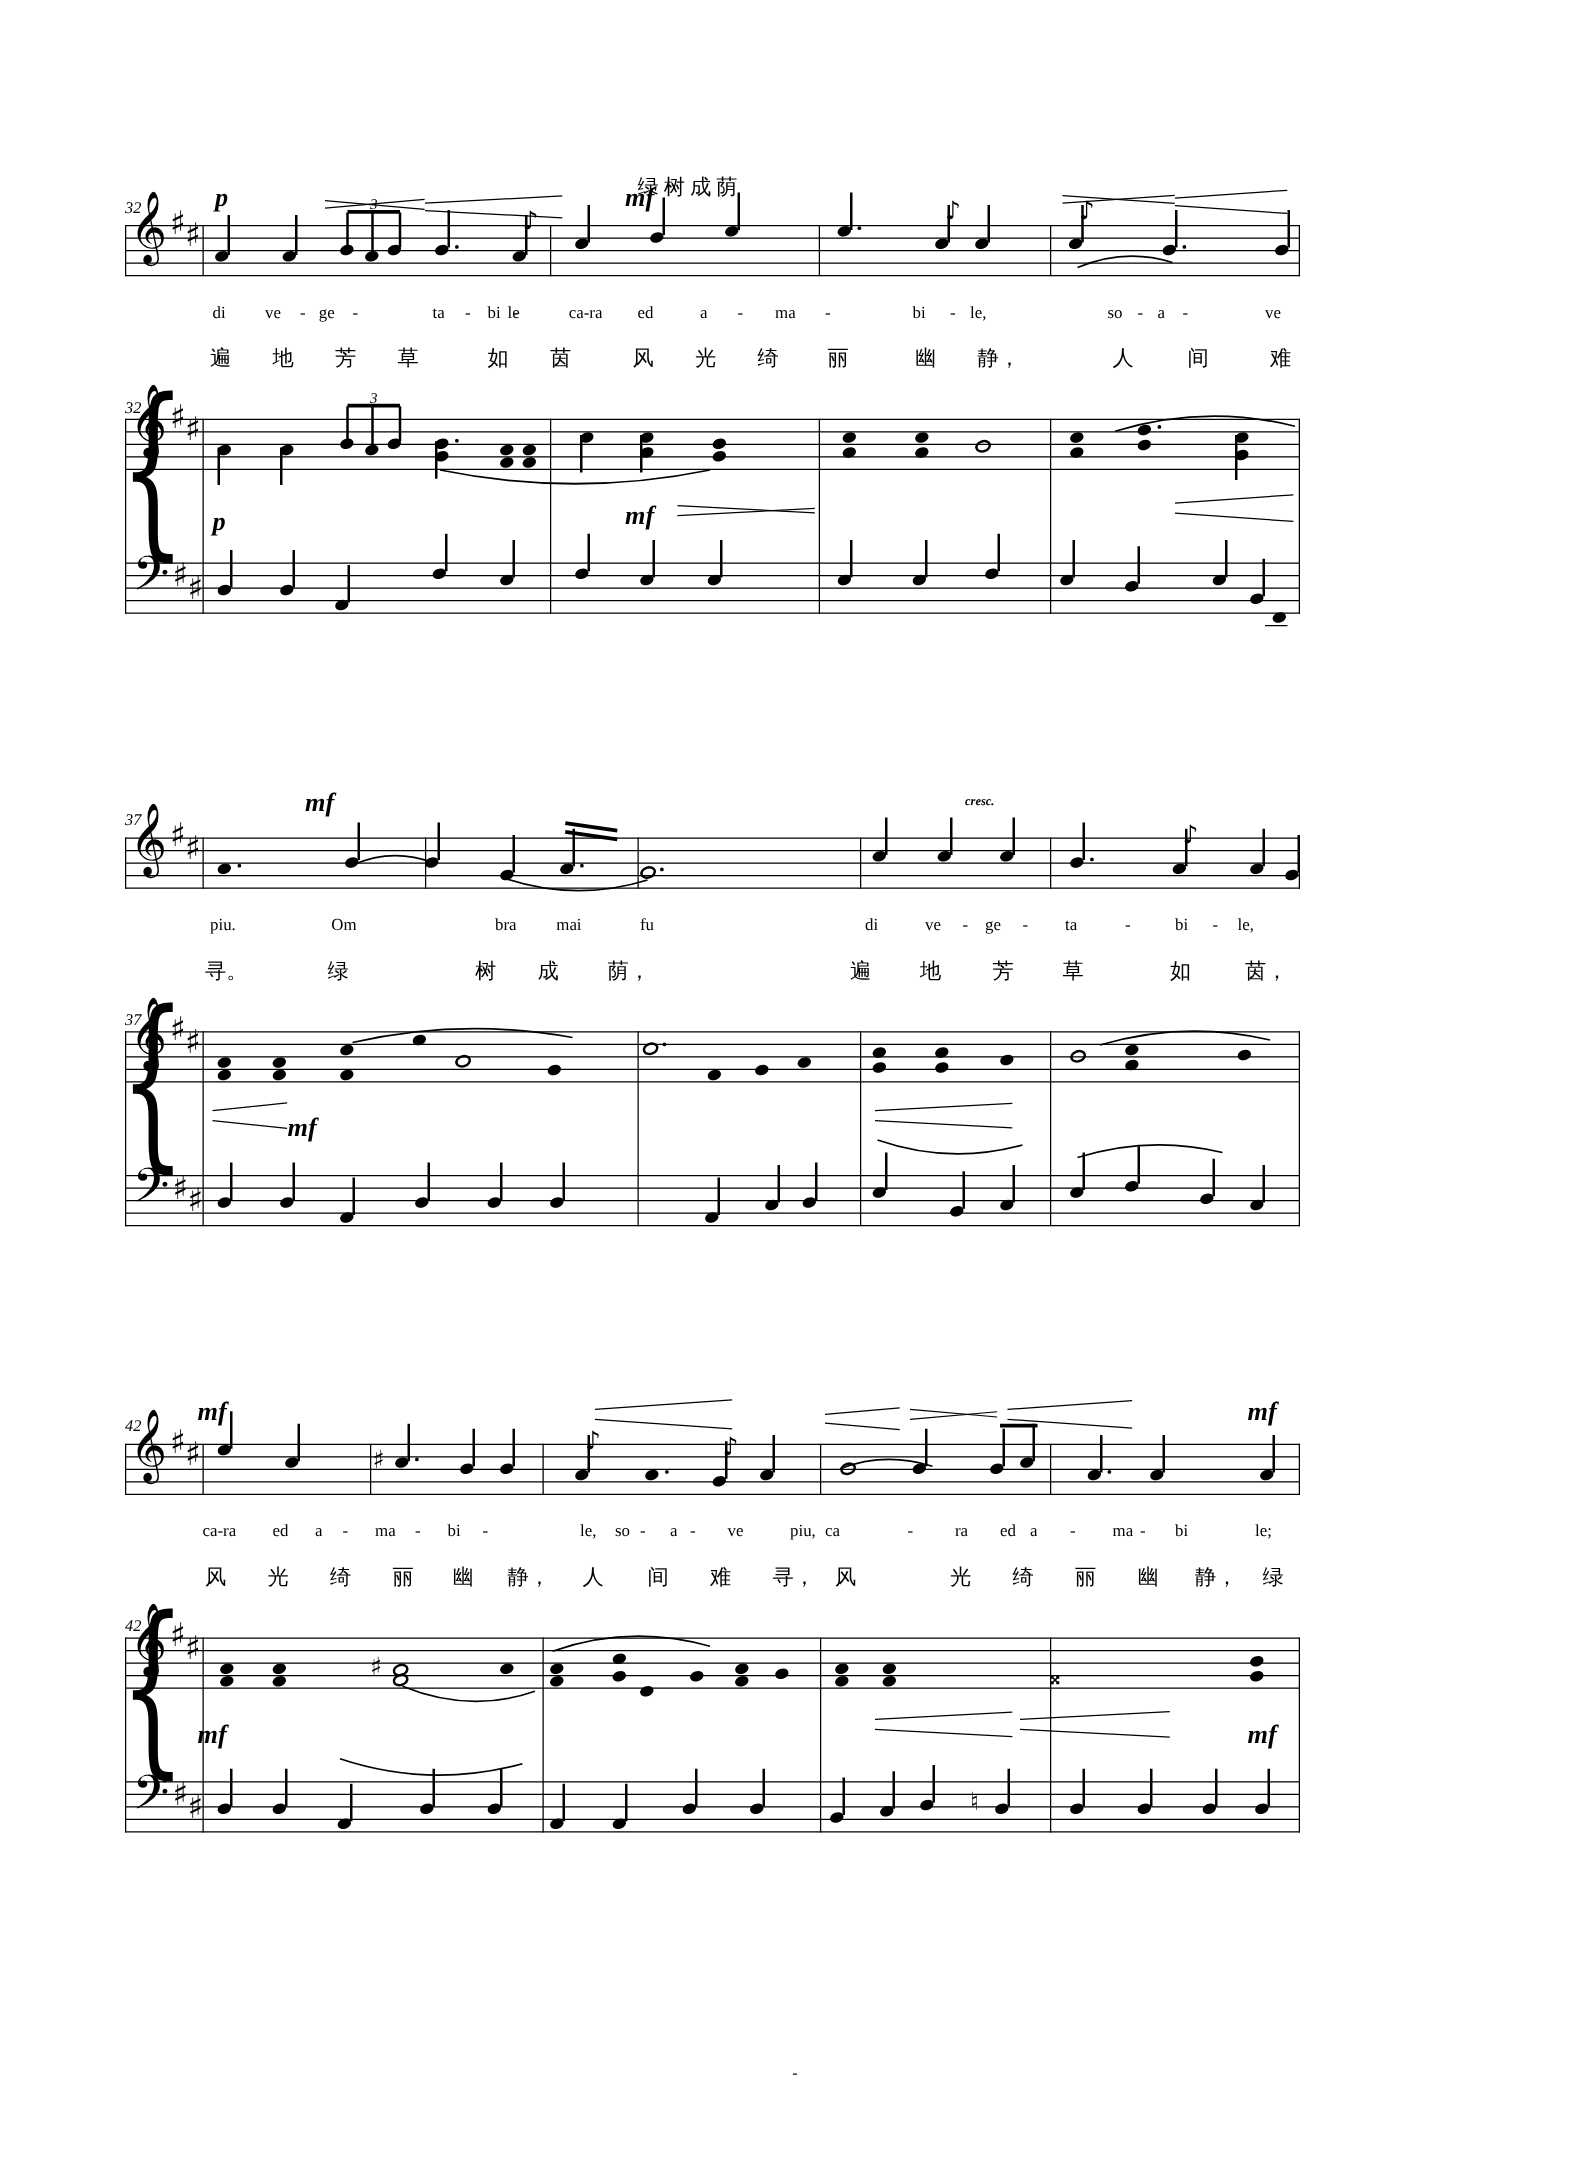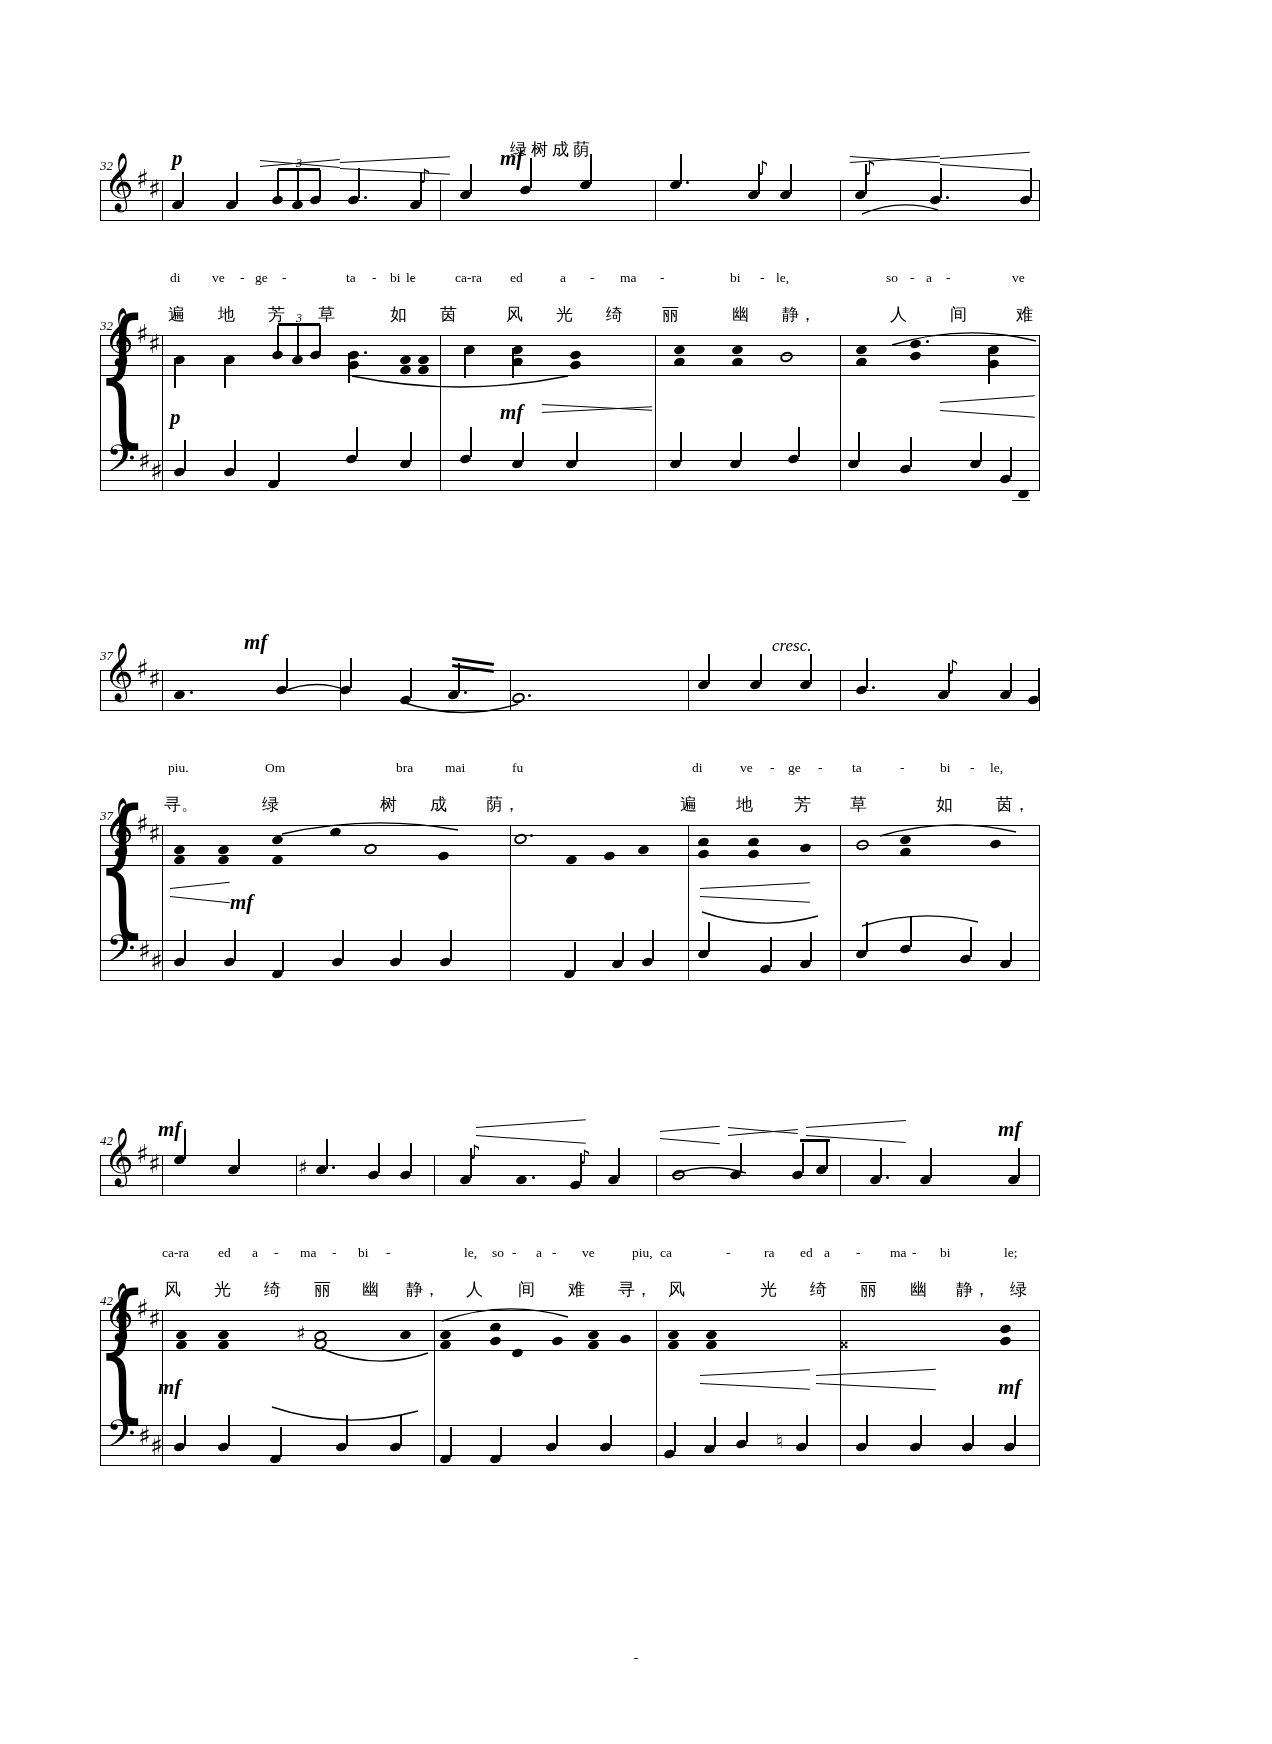--- a/index.html
+++ b/index.html
@@ -111,22 +111,23 @@
     font-style: italic;
     font-weight: bold;
     font-size: 21px;
     color: #000;
   }
 
   .cresc-text {
     position: absolute;
     font-family: "Liberation Serif", serif;
     font-style: italic;
-    font-size: 17px;
-    color: #000;
+    font-size: 10px;
+    color: #000;
+    font-weight: bold;
   }
 
   
   .hair {
     position: absolute;
     height: 0;
     border-top: 1.1px solid #000;
     transform-origin: left center;
   }
 
@@ -199,21 +200,20 @@
 
   
   .slur { position: absolute; overflow: visible; }
 
   
   .lyr-row {
     position: absolute;
     left: 0;
     width: 940px;
     height: 20px;
-    margin-top: 28px;
   }
   .lyr {
     position: absolute;
     font-family: "Liberation Serif", serif;
     font-size: 13.5px;
     color: #000;
     white-space: nowrap;
   }
   .lyr-cn {
     position: absolute;

